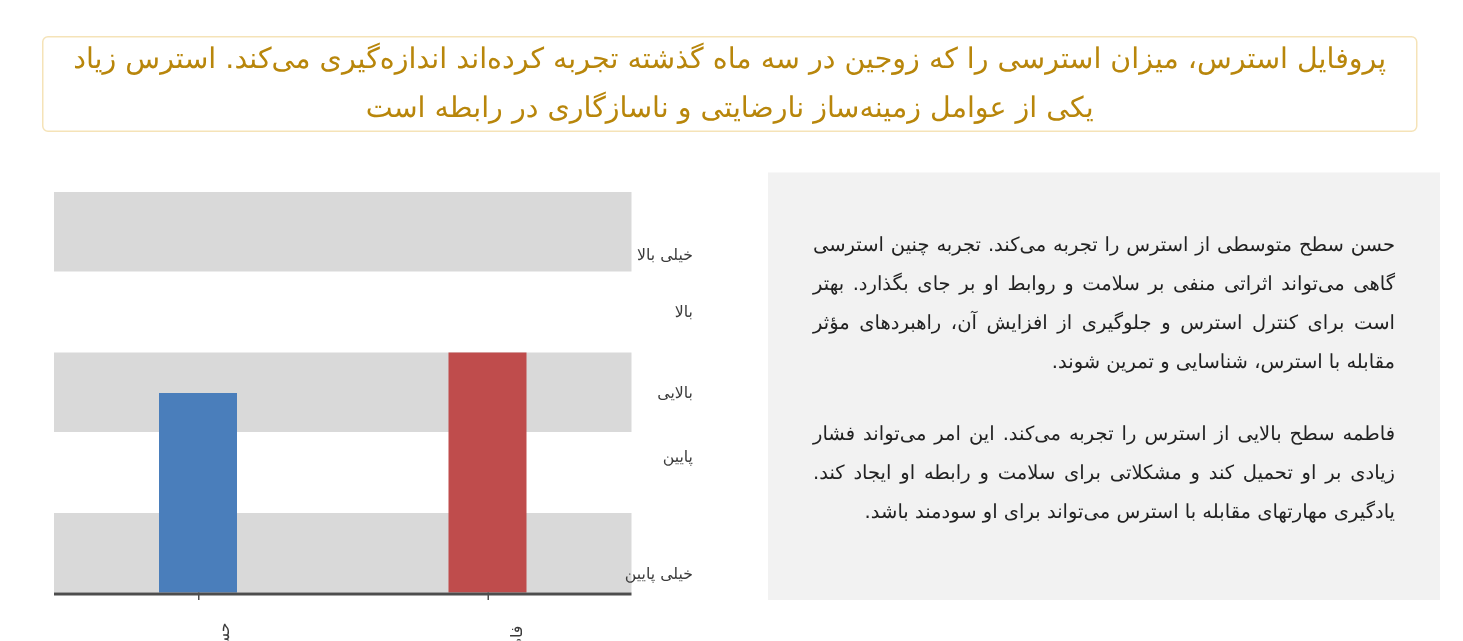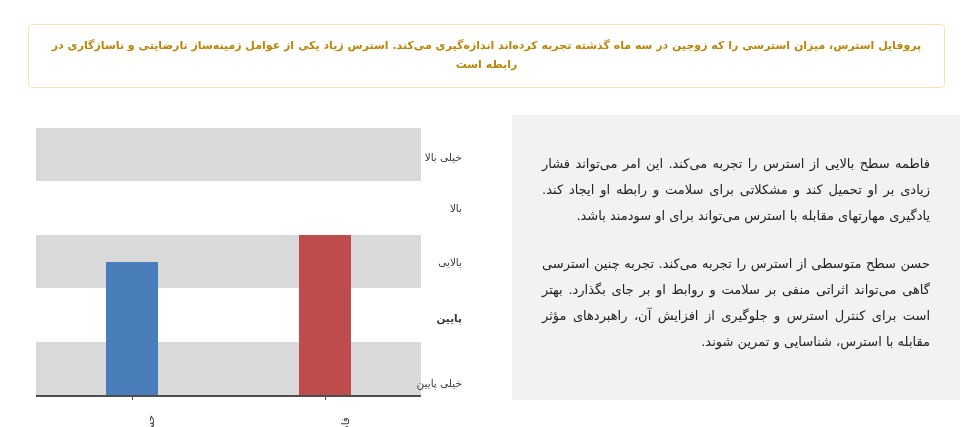--- a/index.html
+++ b/index.html
@@ -28,22 +28,22 @@
     background: #ffffff;
     display: flex;
     align-items: center;
     justify-content: center;
     padding: 0 18px;
   }
   #header-callout-text {
     direction: rtl;
     text-align: center;
     color: #b8860b;
-    font-weight: bold;
-    font-size: 11px;
+    font-weight: normal;
+    font-size: 19px;
     line-height: 1.72;
     letter-spacing: 0;
   }
 
   
   #chart-panel {
     position: absolute;
     left: 0px;
     top: 110px;
     width: 500px;
@@ -151,30 +151,30 @@
 
   <div id="chart-plot">
     <div class="band b0" style="top: 0px; height: 53.4px;"></div>
     <div class="band b2" style="top: 106.8px; height: 53.4px;"></div>
     <div class="band b4" style="top: 213.6px; height: 53.4px;"></div>
 
     <div class="bar" id="bar-hasan" title="حسن — متوسط" style="left: 70.25px; width: 52px; height: 133.5px; background: rgb(74, 126, 187);"></div>
     <div class="bar" id="bar-fatemeh" title="فاطمه — بالا" style="left: 262.75px; width: 52px; height: 160.2px; background: rgb(191, 76, 76);"></div>
   </div>
 
-  <div class="ylabel" id="ylab0" style="top: 47px;">خیلی بالا</div>
+  <div class="ylabel" id="ylab0" style="top: 60px;">خیلی بالا</div>
   <div class="ylabel" id="ylab1" style="top: 98.1px; font-family: Liberation Serif, serif;">بالا</div>
   <div class="ylabel" id="ylab2" style="top: 151.5px;">بالایی</div>
-  <div class="ylabel" id="ylab3" style="top: 208px; font-weight: bold;">پایین</div>
+  <div class="ylabel" id="ylab3" style="top: 195px;">پایین</div>
   <div class="ylabel" id="ylab4" style="top: 273px;">خیلی پایین</div>
 
   <div id="chart-axis"></div>
   <div class="tick" id="tick0" style="left: 132.25px;"></div>
   <div class="tick" id="tick1" style="left: 324.75px;"></div>
 
   <div class="xlabel" id="xlab0" style="left: 132.25px;">حسن</div>
   <div class="xlabel" id="xlab1" style="left: 324.75px;">فاطمه</div>
 </div>
 
 <div id="narrative-panel">
+  <p class="narrative-paragraph">حسن سطح متوسطی از استرس را تجربه می‌کند. تجربه چنین استرسی گاهی می‌تواند اثراتی منفی بر سلامت و روابط او بر جای بگذارد. بهتر است برای کنترل استرس و جلوگیری از افزایش آن، راهبردهای مؤثر مقابله با استرس، شناسایی و تمرین شوند.</p>
   <p class="narrative-paragraph">فاطمه سطح بالایی از استرس را تجربه می‌کند. این امر می‌تواند فشار زیادی بر او تحمیل کند و مشکلاتی برای سلامت و رابطه او ایجاد کند. یادگیری مهارتهای مقابله با استرس می‌تواند برای او سودمند باشد.</p>
-  <p class="narrative-paragraph">حسن سطح متوسطی از استرس را تجربه می‌کند. تجربه چنین استرسی گاهی می‌تواند اثراتی منفی بر سلامت و روابط او بر جای بگذارد. بهتر است برای کنترل استرس و جلوگیری از افزایش آن، راهبردهای مؤثر مقابله با استرس، شناسایی و تمرین شوند.</p>
 </div>
 
 </body></html>

